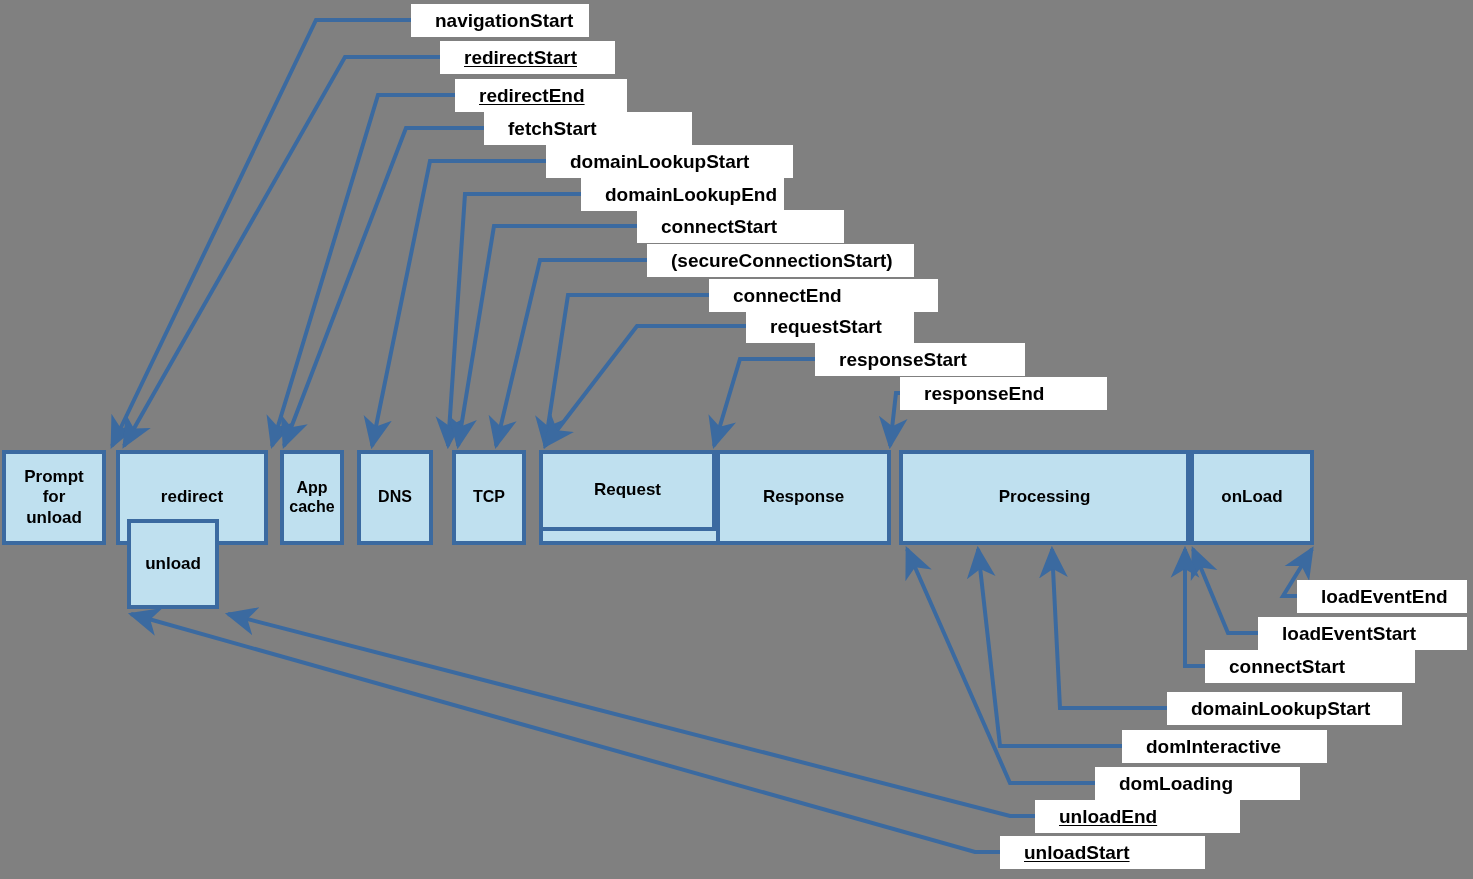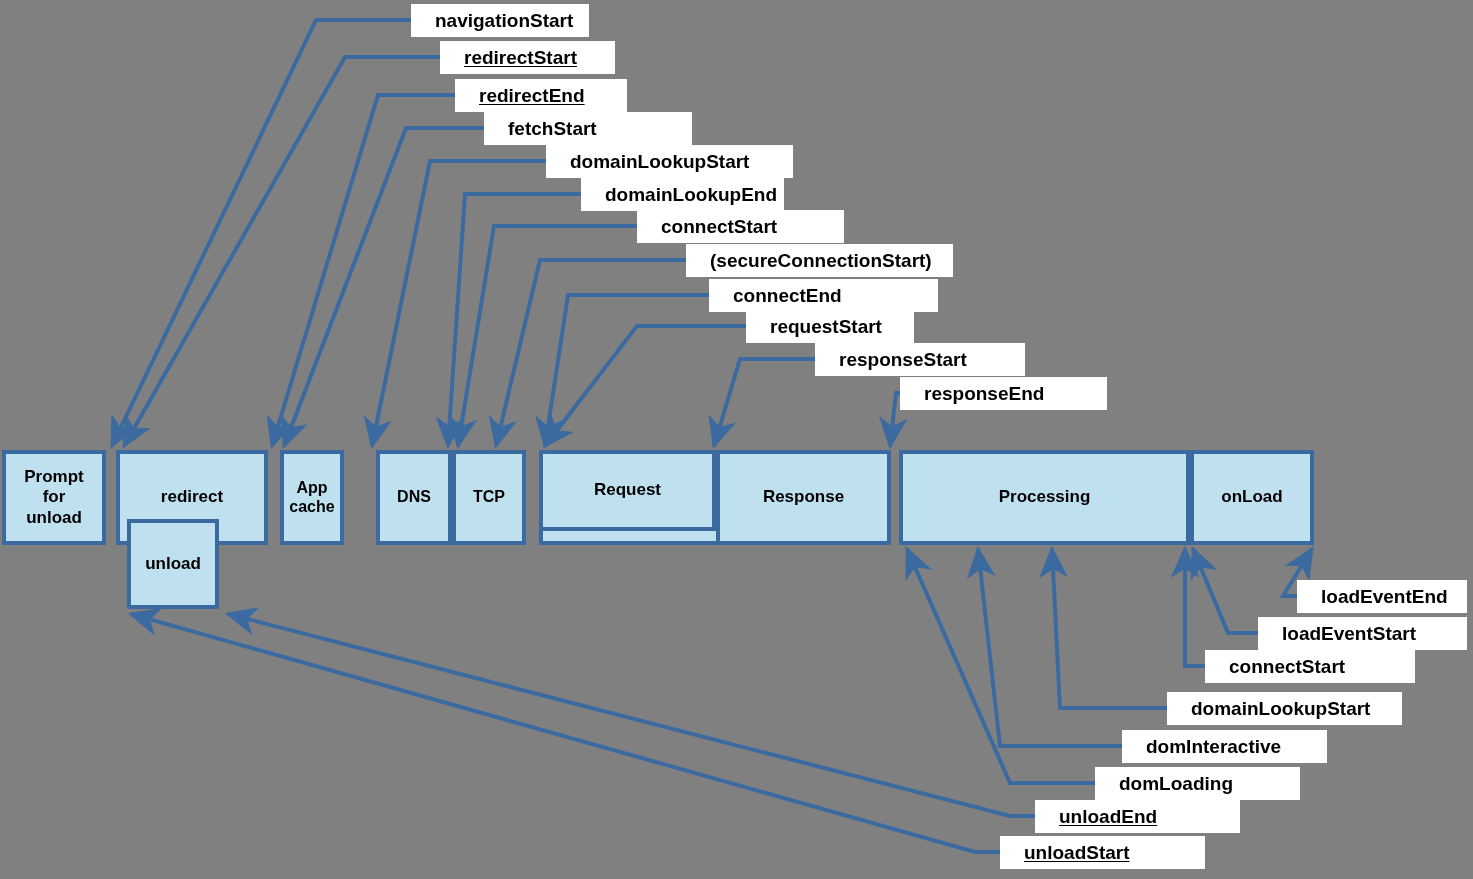--- a/index.html
+++ b/index.html
@@ -105,21 +105,21 @@
 for
 unload</span>
       </div>
       <div class="phase" style="left: 116px; top: 450px; width: 152px; height: 95px;">
         <span style="white-space: pre-line;">redirect</span>
       </div>
       <div class="phase small" style="left: 280px; top: 450px; width: 64px; height: 95px; text-align: center;">
         <span style="white-space: pre-line;">App
 cache</span>
       </div>
-      <div class="phase small" style="left: 376px; top: 450px; width: 76px; height: 95px;">
+      <div class="phase small" style="left: 357px; top: 450px; width: 76px; height: 95px;">
         <span style="white-space: pre-line;">DNS</span>
       </div>
       <div class="phase small" style="left: 452px; top: 450px; width: 74px; height: 95px;">
         <span style="white-space: pre-line;">TCP</span>
       </div>
       <div class="phase" style="left: 539px; top: 450px; width: 177px; height: 81px; align-items: center;">
         <span style="white-space: pre-line;">Request</span>
       </div>
       <div class="phase" style="left: 716px; top: 450px; width: 175px; height: 95px;">
         <span style="white-space: pre-line;">Response</span>
@@ -149,21 +149,21 @@
       </div>
       <div class="chip" style="left: 546px; top: 145px; width: 247px; height: 33px;">
         <span>domainLookupStart</span>
       </div>
       <div class="chip" style="left: 581px; top: 178px; width: 203px; height: 33px;">
         <span>domainLookupEnd</span>
       </div>
       <div class="chip" style="left: 637px; top: 210px; width: 207px; height: 33px;">
         <span>connectStart</span>
       </div>
-      <div class="chip" style="left: 686px; top: 244px; width: 267px; height: 33px;">
+      <div class="chip" style="left: 647px; top: 244px; width: 267px; height: 33px;">
         <span>(secureConnectionStart)</span>
       </div>
       <div class="chip" style="left: 709px; top: 279px; width: 229px; height: 33px;">
         <span>connectEnd</span>
       </div>
       <div class="chip" style="left: 746px; top: 310px; width: 168px; height: 33px;">
         <span>requestStart</span>
       </div>
       <div class="chip" style="left: 815px; top: 343px; width: 210px; height: 33px;">
         <span>responseStart</span>

